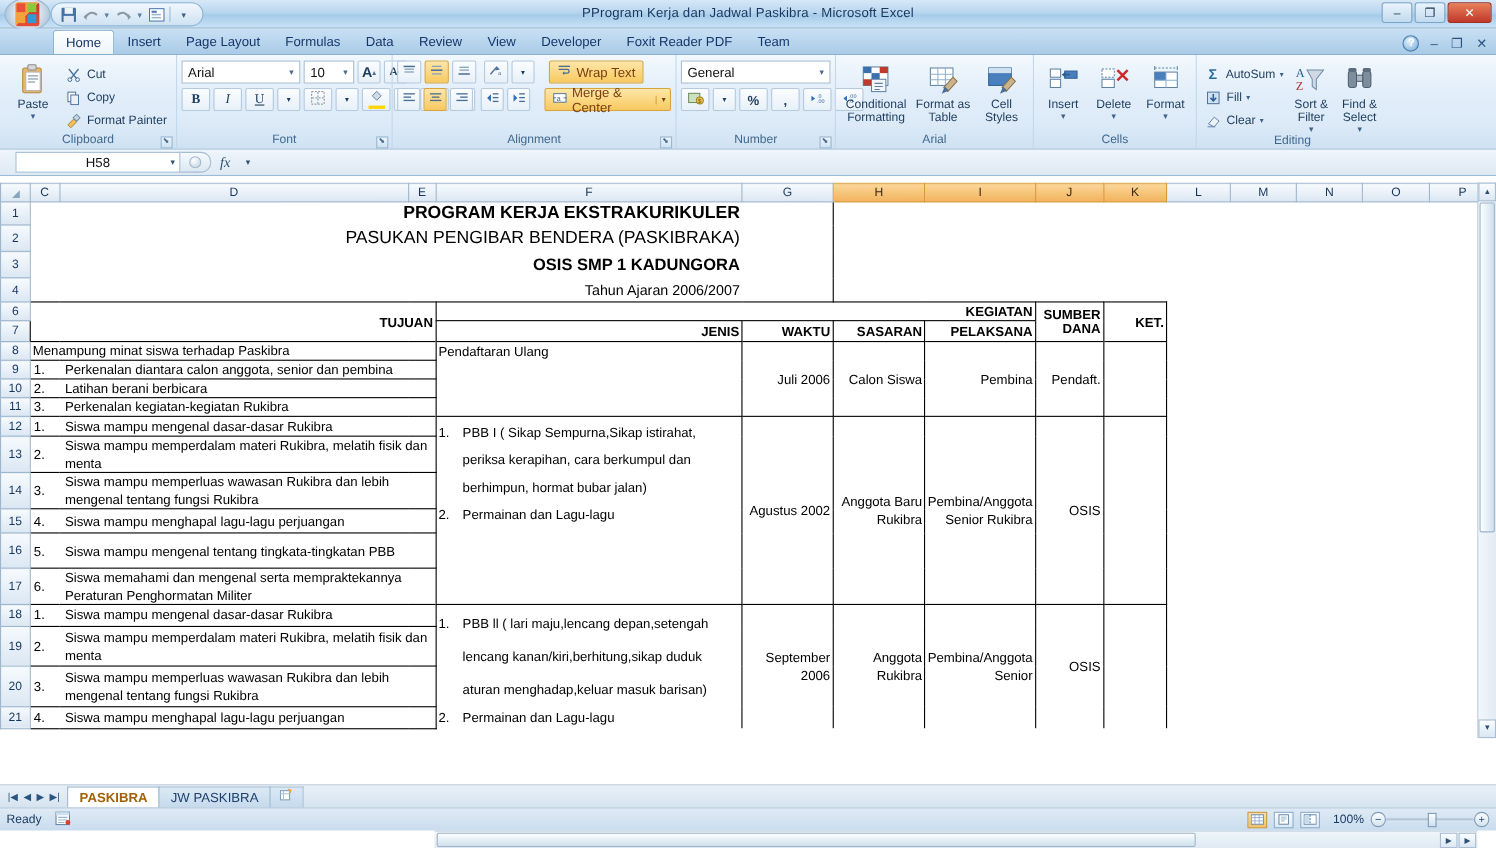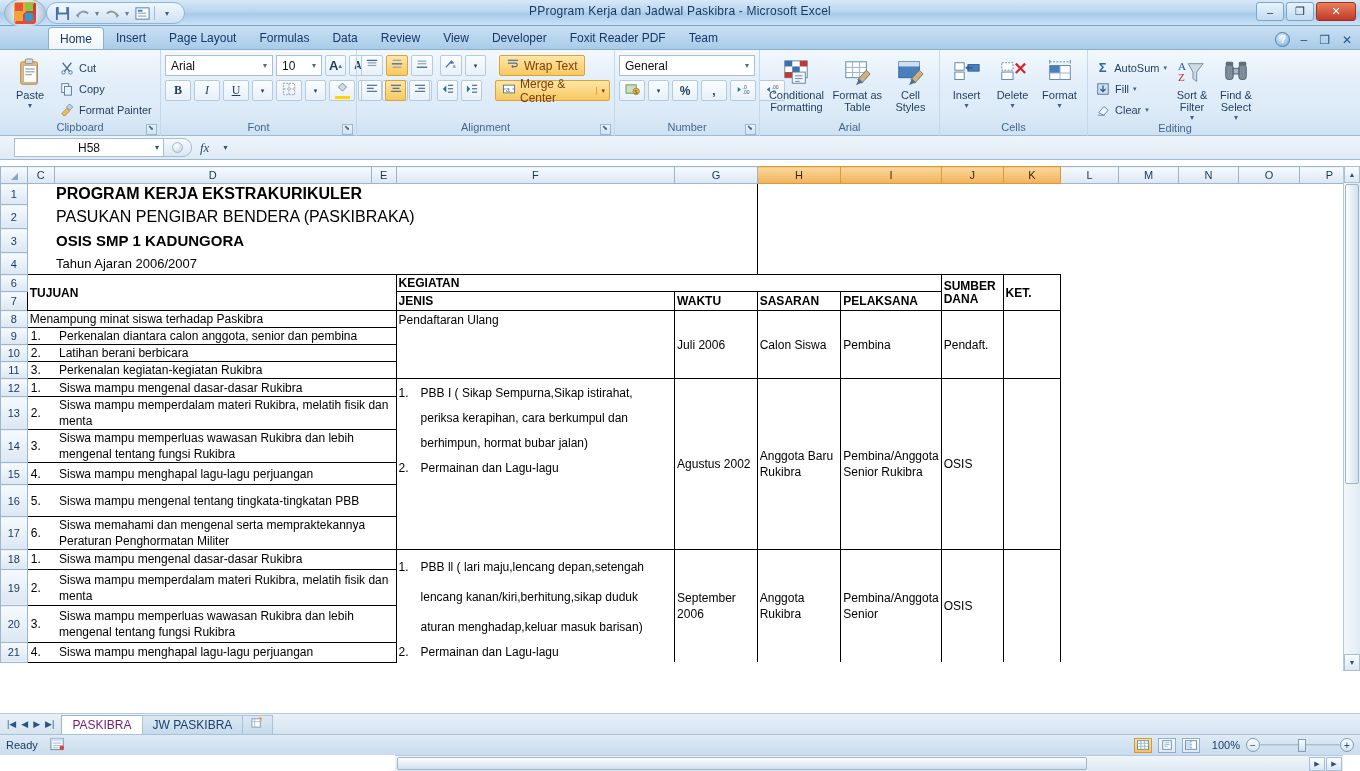--- a/index.html
+++ b/index.html
@@ -109,21 +109,21 @@
     background:linear-gradient(180deg,#f6fafd,#dbe7f3);
     border:1px solid #9eb6cc; text-align:center; font-size:11px; color:#17365d; cursor:pointer;
   }
   .colhdr td.sel{ background:linear-gradient(180deg,#fbd79a,#f2b25c); border-color:#d79a3c; color:#3a2a10;}
   .rowhdr{ width:27px; text-align:center; }
   .cell{ border:none; font-size:12px; color:#000; padding:0 2px; vertical-align:middle; background:#fff;}
   .b-l{ border-left:1px solid #000;}
   .b-r{ border-right:1px solid #000;}
   .b-t{ border-top:1px solid #000;}
   .b-b{ border-bottom:1px solid #000;}
-  .ctr{ text-align:left;}
+  .ctr{ text-align:right;}
   .lft{ text-align:left;}
   .bold{ font-weight:bold;}
   .t-title1{ font-weight:bold; font-size:16px;}
   .t-title2{ font-size:16px;}
   .t-title3{ font-weight:bold; font-size:15px;}
   .t-title4{ font-size:13px;}
 
   
   .vscroll{ position:absolute; right:0; top:166px; width:17px; height:505px;
             background:linear-gradient(90deg,#f2f7fb,#e2ebf4); border-left:1px solid #b8c9da;}
@@ -140,21 +140,21 @@
            font-size:7px; color:#2d5076; cursor:pointer;}
 
   
   .sheetbar{ position:absolute; left:0; bottom:37px; width:1360px; height:21px;
              background:linear-gradient(180deg,#e8f0f8,#d6e4f0); border-top:1px solid #b8c9da; display:flex; align-items:center;}
   .navbtns{ display:flex; gap:1px; padding:0 5px; color:#2b557f; font-size:9px;}
   .navbtns span{cursor:pointer; padding:0 2px;}
   .stab{ height:19px; line-height:19px; padding:0 10px; font-size:12px; color:#1c3f6b; cursor:pointer;
          background:linear-gradient(180deg,#dce9f5,#c5daec); border:1px solid #a9c2d8; border-bottom:none;
          margin-right:-1px; transform:skewX(0deg);}
-  .stab.active{ background:#fff; color:#701a75; font-weight:normal; border-color:#9cb8d0;}
+  .stab.active{ background:#fff; color:#a16207; font-weight:bold; border-color:#9cb8d0;}
   .stab.newsheet{ padding:0 8px;}
 
   
   .statusbar{ position:absolute; left:0; bottom:16px; width:1360px; height:21px;
               background:linear-gradient(180deg,#dfeaf5,#c9dcee); border-top:1px solid #a9c2d8;
               display:flex; align-items:center; padding:0 6px; font-size:11px; color:#1b3c63;}
   .sb-right{ margin-left:auto; display:flex; align-items:center; gap:6px;}
   .vbtn{ width:18px;height:15px; border:1px solid #8fb0cc; background:linear-gradient(180deg,#f7fbfe,#dbe8f4);
          display:flex;align-items:center;justify-content:center; cursor:pointer;}
   .vbtn.on{ background:linear-gradient(180deg,#fbe0a8,#f3c263); border-color:#cf9a3a;}

